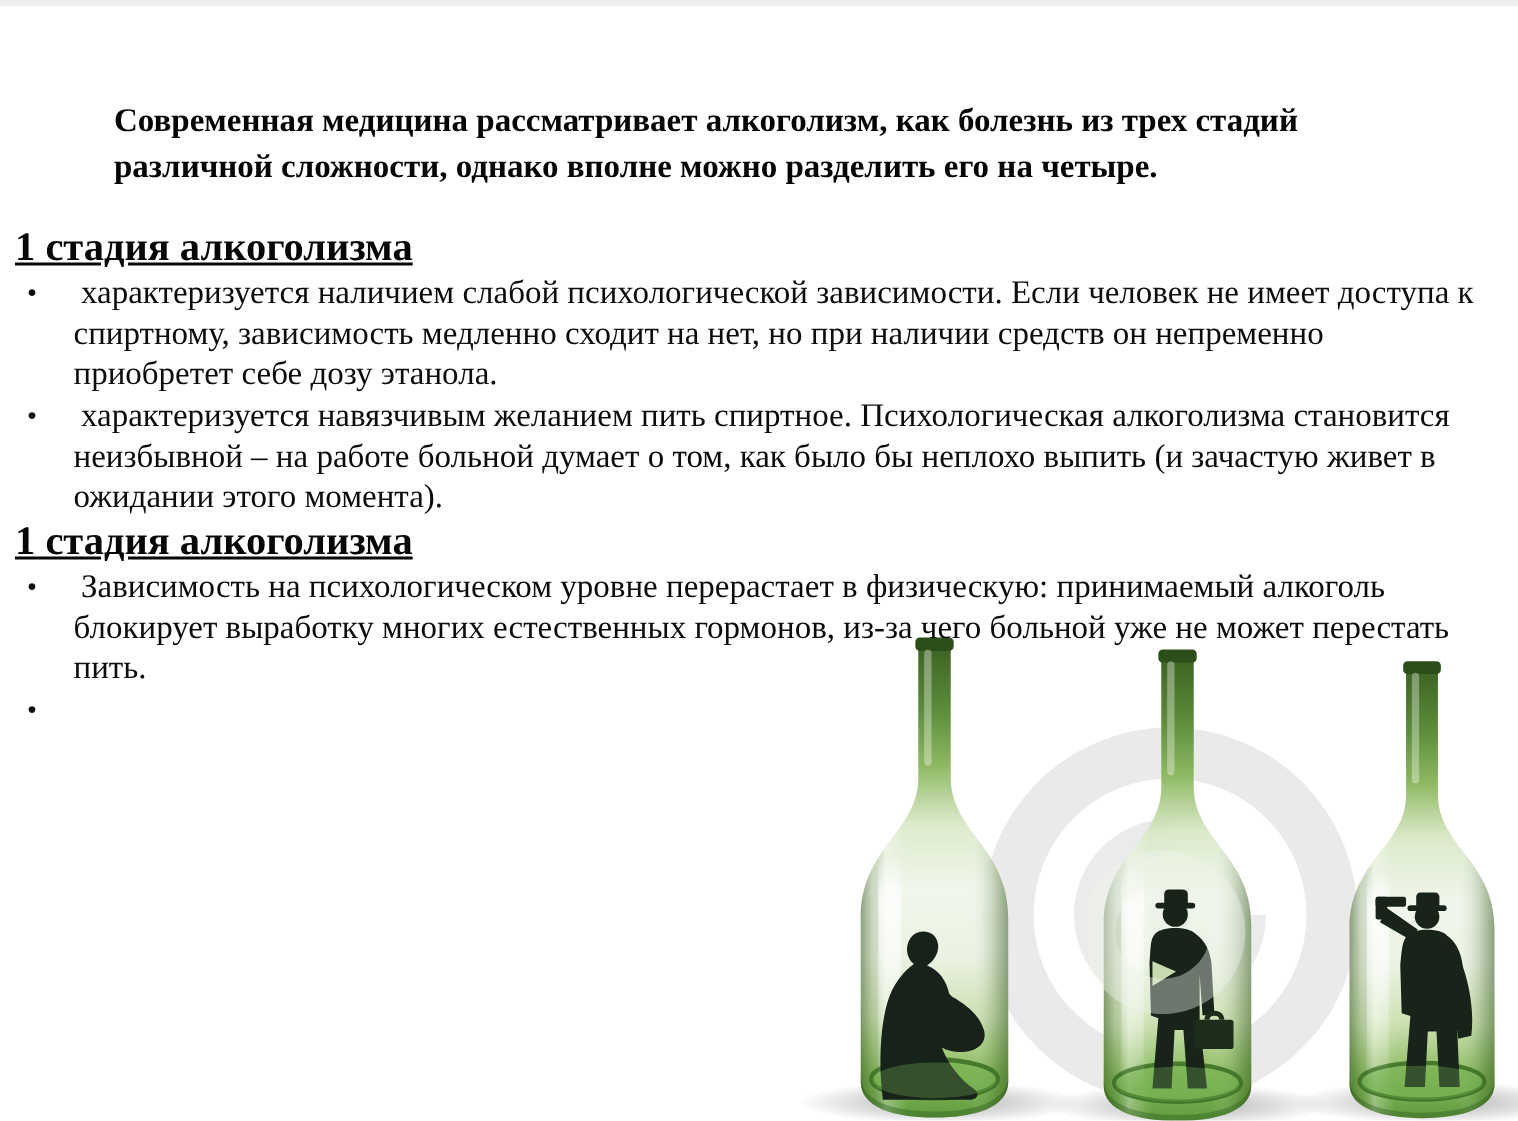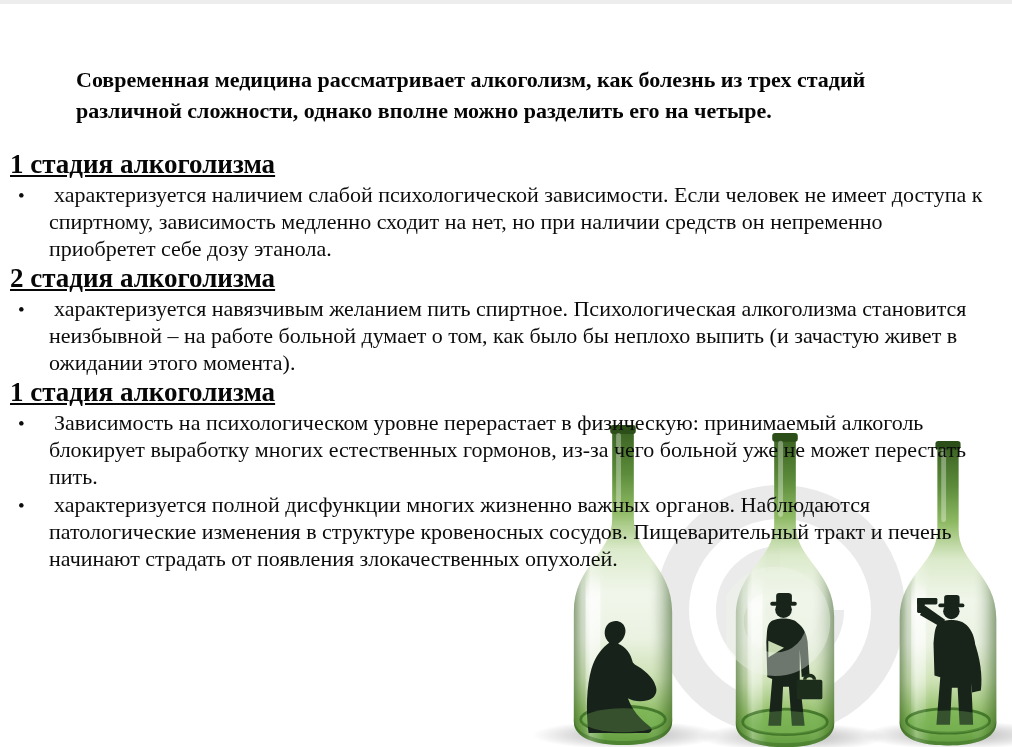--- a/index.html
+++ b/index.html
@@ -50,35 +50,33 @@
 
 <div class="slide-title">Современная медицина рассматривает алкоголизм, как болезнь из трех стадий различной сложности, однако вполне можно разделить его на четыре.</div>
 
 <div class="content">
   <div class="stage-heading">1 стадия алкоголизма</div>
   <div class="bullet-item">
     <span class="bullet-marker">•</span>
     <span>характеризуется наличием слабой психологической зависимости. Если человек не имеет доступа к спиртному, зависимость медленно сходит на нет, но при наличии средств он непременно приобретет себе дозу этанола.</span>
   </div>
 
-  <div class="stage-heading">2 стадия алкоголизма</div>
   <div class="bullet-item">
     <span class="bullet-marker">•</span>
     <span>характеризуется навязчивым желанием пить спиртное. Психологическая алкоголизма становится неизбывной –  на работе больной думает о том, как было бы неплохо выпить (и зачастую живет в ожидании этого момента).</span>
   </div>
 
   <div class="stage-heading">1 стадия алкоголизма</div>
   <div class="bullet-item">
     <span class="bullet-marker">•</span>
     <span>Зависимость на психологическом уровне перерастает в физическую: принимаемый алкоголь блокирует выработку многих естественных гормонов, из-за чего больной уже не может перестать пить.</span>
   </div>
 
   <div class="bullet-item">
     <span class="bullet-marker">•</span>
-    <span>характеризуется  полной дисфункции многих жизненно важных органов. Наблюдаются патологические изменения в структуре кровеносных сосудов. Пищеварительный тракт и печень начинают страдать от появления злокачественных опухолей.</span>
   </div>
 </div>
 
 <svg width="0" height="0" style="position:absolute" aria-hidden="true">
   <defs>
     <linearGradient id="gv" x1="0" y1="0" x2="0" y2="1">
       <stop offset="0" stop-color="#3a6122"></stop>
       <stop offset="0.14" stop-color="#5c8c3a"></stop>
       <stop offset="0.26" stop-color="#8fba64"></stop>
       <stop offset="0.38" stop-color="#d8e8c6" stop-opacity="0.92"></stop>

